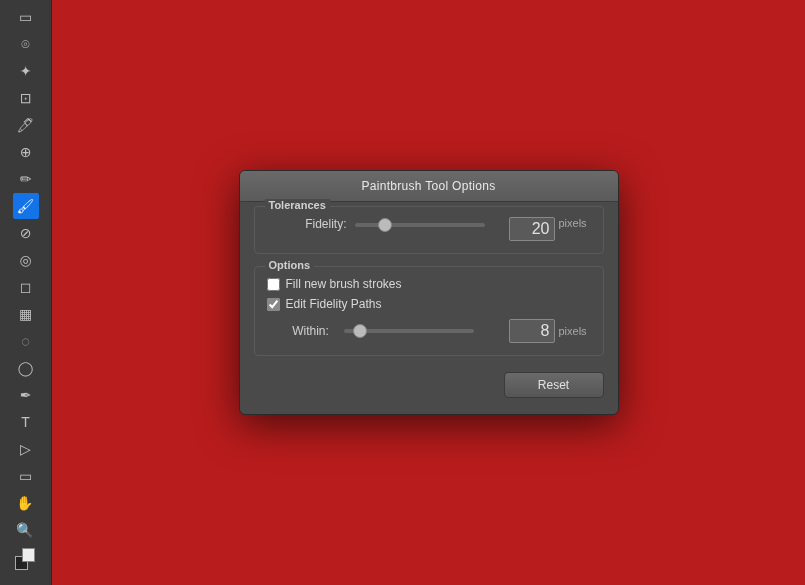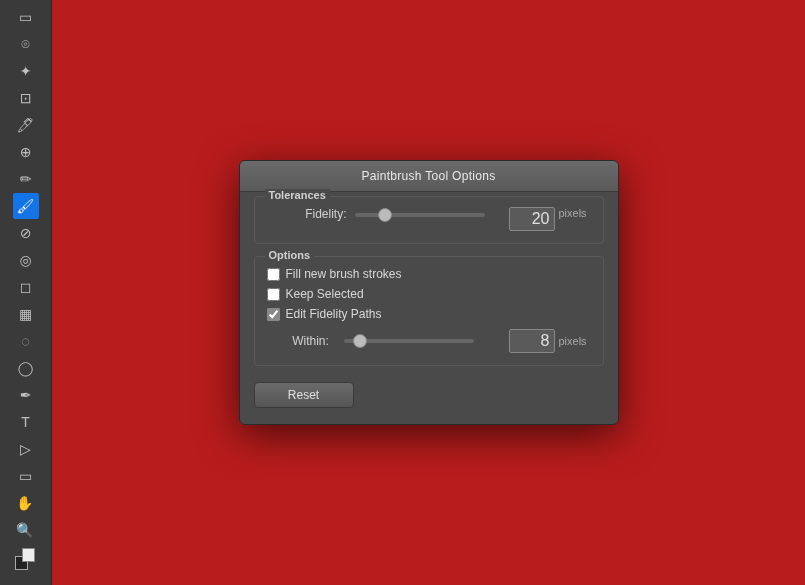--- a/index.html
+++ b/index.html
@@ -205,21 +205,21 @@
       width: 50px;
       text-align: center;
       margin-right: 8px;
       color: #d0d0d0;
       font-size: 12px;
     }
 
     
     .button-row {
       display: flex;
-      justify-content: flex-start;
+      justify-content: flex-end;
       padding: 4px 0 2px;
     }
 
     .dialog-btn {
       width: 100px;
       height: 26px;
       background: linear-gradient(to bottom, #6a6a6a, #555);
       border: 1px solid #3a3a3a;
       border-radius: 4px;
       color: #e0e0e0;
@@ -286,24 +286,20 @@
       </div>
 
       <div class="section-group">
         <span class="section-label">Options</span>
 
         <div class="checkbox-row">
           <input type="checkbox" id="fill-strokes" style="">
           <label class="checkbox-label" for="fill-strokes">Fill new brush strokes</label>
         </div>
 
-        <div class="checkbox-row">
-          <input type="checkbox" id="keep-selected" style="">
-          <label class="checkbox-label" for="keep-selected">Keep Selected</label>
-        </div>
 
         <div class="checkbox-row">
           <input type="checkbox" id="edit-paths" checked="" style="">
           <label class="checkbox-label" for="edit-paths">Edit Fidelity Paths</label>
         </div>
 
         <div class="within-row">
           <span class="within-label">Within:</span>
           <div class="slider-container">
             <input type="range" min="0" max="100" value="8" style="width: 130px;">

